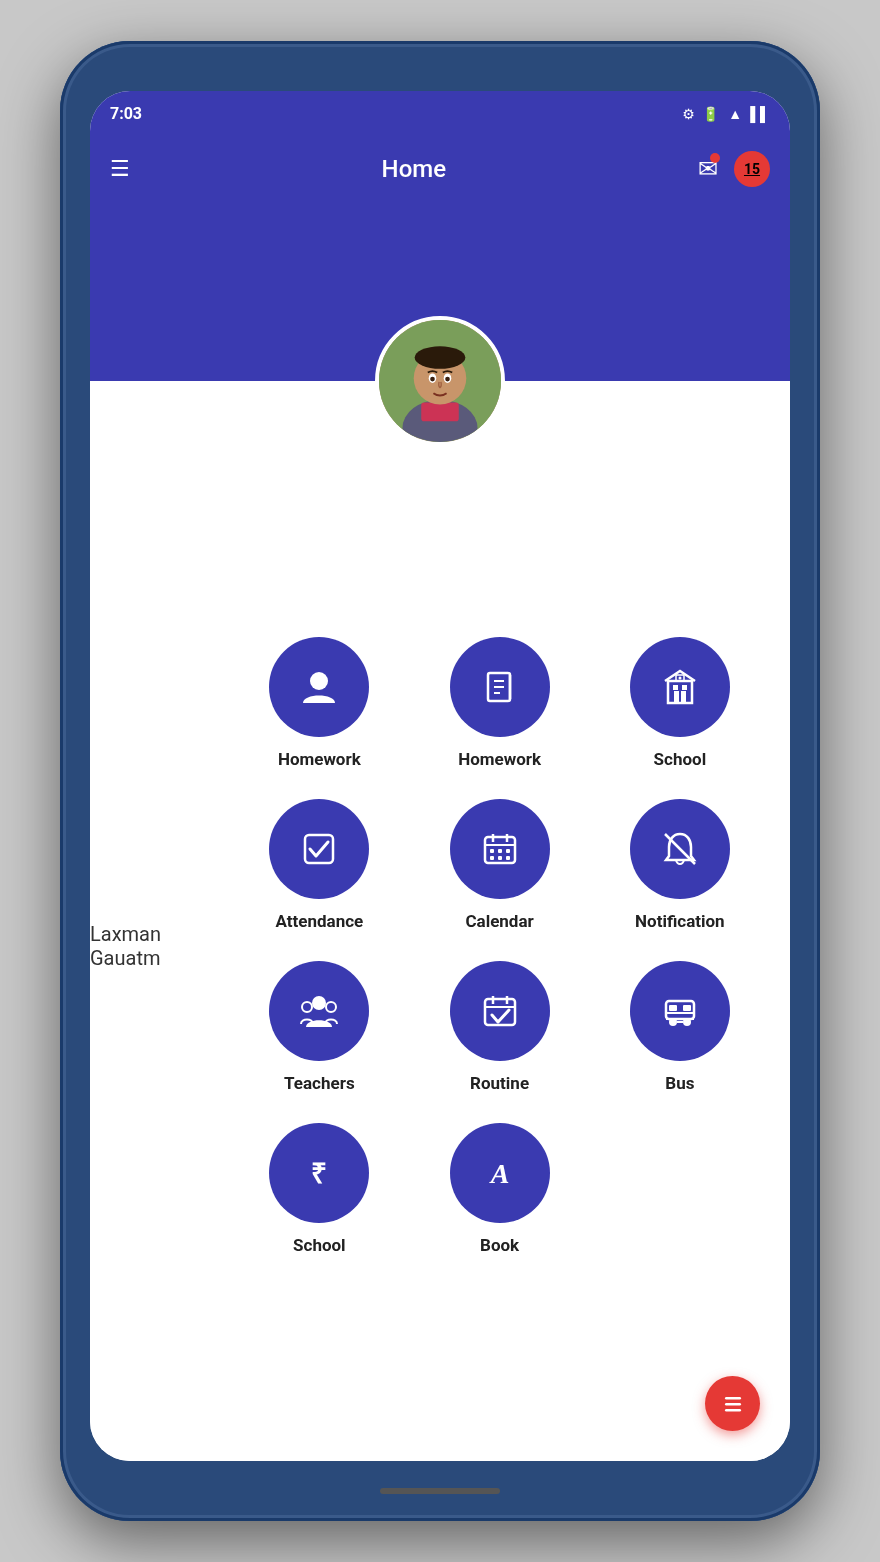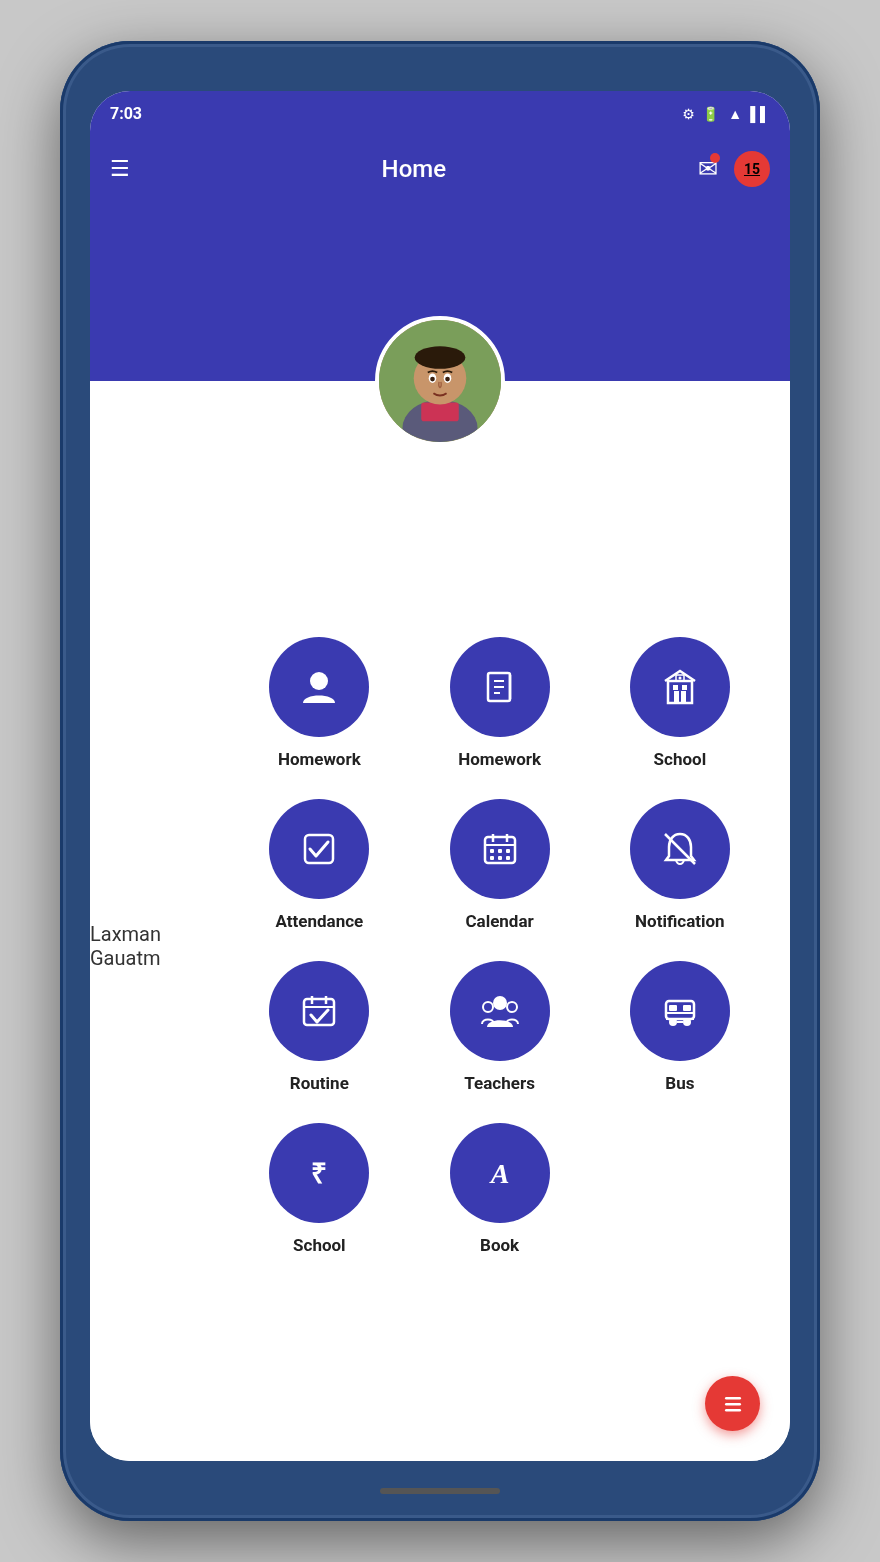--- a/index.html
+++ b/index.html
@@ -404,41 +404,41 @@
     <path d="M20 5 C13 5 9 11 9 18 L9 27 L6 31 L34 31 L31 27 L31 18 C31 11 27 5 20 5 Z" fill="none" stroke="white" stroke-width="2.5"></path>
     <path d="M16 31 Q17 35 20 35 Q23 35 24 31" fill="none" stroke="white" stroke-width="2"></path>
     <line x1="5" y1="5" x2="35" y2="35" stroke="white" stroke-width="2.5"></line>
   </svg>
               </div>
               <span class="grid-label">Notification</span>
             </div>
             <div class="grid-item">
               <div class="grid-circle">
                 <svg viewBox="0 0 40 40" fill="white" xmlns="http://www.w3.org/2000/svg" width="40" height="40">
-    <rect x="5" y="8" width="30" height="26" rx="3" fill="none" stroke="white" stroke-width="2.5"></rect>
-    <line x1="5" y1="16" x2="35" y2="16" stroke="white" stroke-width="2"></line>
-    <line x1="13" y1="5" x2="13" y2="13" stroke="white" stroke-width="2.5"></line>
-    <line x1="27" y1="5" x2="27" y2="13" stroke="white" stroke-width="2.5"></line>
-    <polyline points="12,24 18,31 29,19" fill="none" stroke="white" stroke-width="3" stroke-linecap="round" stroke-linejoin="round"></polyline>
-  </svg>
-              </div>
-              <span class="grid-label">Routine</span>
-            </div>
-            <div class="grid-item">
-              <div class="grid-circle">
-                <svg viewBox="0 0 40 40" fill="white" xmlns="http://www.w3.org/2000/svg" width="40" height="40">
     <circle cx="20" cy="12" r="7" fill="white"></circle>
     <path d="M7 36 C7 27 33 27 33 36" fill="white"></path>
     <circle cx="8" cy="16" r="5" fill="none" stroke="white" stroke-width="2"></circle>
     <path d="M2 33 C2 27 14 27 14 33" fill="none" stroke="white" stroke-width="2"></path>
     <circle cx="32" cy="16" r="5" fill="none" stroke="white" stroke-width="2"></circle>
     <path d="M26 33 C26 27 38 27 38 33" fill="none" stroke="white" stroke-width="2"></path>
   </svg>
               </div>
               <span class="grid-label">Teachers</span>
+            </div>
+            <div class="grid-item">
+              <div class="grid-circle">
+                <svg viewBox="0 0 40 40" fill="white" xmlns="http://www.w3.org/2000/svg" width="40" height="40">
+    <rect x="5" y="8" width="30" height="26" rx="3" fill="none" stroke="white" stroke-width="2.5"></rect>
+    <line x1="5" y1="16" x2="35" y2="16" stroke="white" stroke-width="2"></line>
+    <line x1="13" y1="5" x2="13" y2="13" stroke="white" stroke-width="2.5"></line>
+    <line x1="27" y1="5" x2="27" y2="13" stroke="white" stroke-width="2.5"></line>
+    <polyline points="12,24 18,31 29,19" fill="none" stroke="white" stroke-width="3" stroke-linecap="round" stroke-linejoin="round"></polyline>
+  </svg>
+              </div>
+              <span class="grid-label">Routine</span>
             </div>
             <div class="grid-item">
               <div class="grid-circle">
                 <svg viewBox="0 0 40 40" fill="white" xmlns="http://www.w3.org/2000/svg" width="40" height="40">
     <rect x="6" y="10" width="28" height="18" rx="3" fill="none" stroke="white" stroke-width="2.5"></rect>
     <rect x="9" y="14" width="8" height="6" rx="1" fill="white"></rect>
     <rect x="23" y="14" width="8" height="6" rx="1" fill="white"></rect>
     <line x1="6" y1="22" x2="34" y2="22" stroke="white" stroke-width="2"></line>
     <circle cx="13" cy="31" r="4" fill="white"></circle>
     <circle cx="27" cy="31" r="4" fill="white"></circle>

